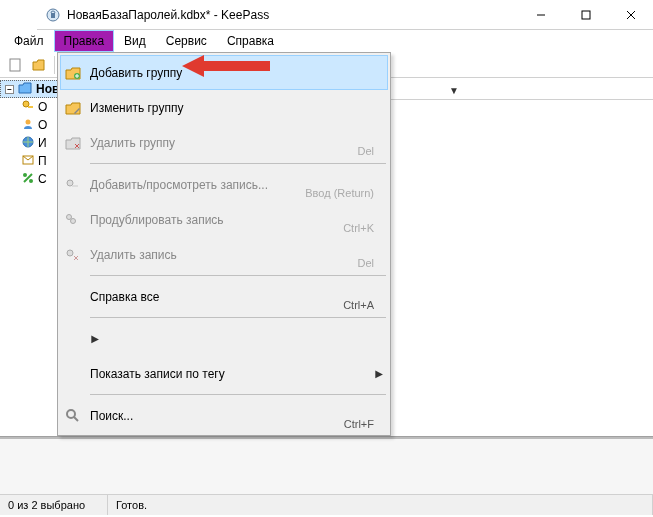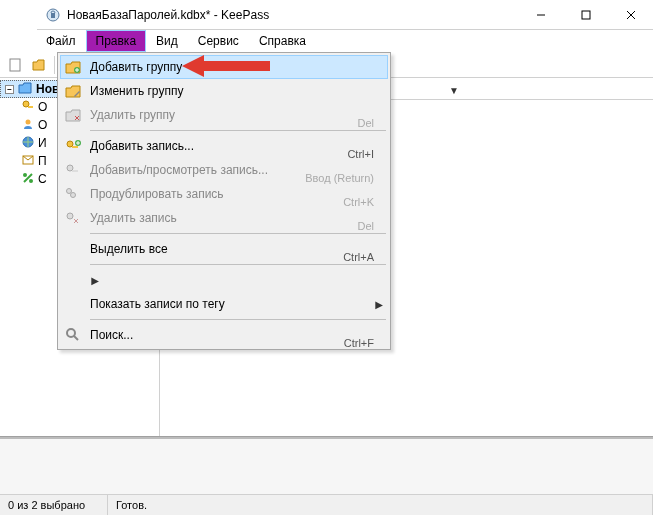--- a/index.html
+++ b/index.html
@@ -35,21 +35,20 @@
     display:flex; align-items:center; justify-content:center;
     color:#333;
   }
   
   .menubar {
     height: 22px;
     display:flex;
     align-items:stretch;
     padding: 0 4px;
     background:#fff;
-    margin-left:32px;
   }
   .menuitem {
     padding: 0 10px;
     display:flex; align-items:center;
     font-size:12px;
   }
   .menuitem.open {
     background:#a21caf;
     border:1px solid #99d1ff;
     padding: 0 9px;
@@ -138,21 +137,21 @@
     left:57px;
     top:52px;
     background:#f0f0f0;
     border:1px solid #a7a7a7;
     box-shadow: 3px 3px 3px rgba(0,0,0,0.15);
     width: 334px;
     z-index:100;
     padding:2px;
   }
   .dd-item {
-    height:24px;
+    height:35px;
     display:flex; align-items:center;
     padding:0 4px 0 4px;
     gap:8px;
     font-size:12px;
   }
   .dd-item.highlight {
     background:#cce8ff;
     border:1px solid #99d1ff;
     padding:0 3px 0 3px;
   }
@@ -357,32 +356,20 @@
         <svg width="16" height="14">
           <path d="M1 4h5l1-2h8v11H1z" fill="#ddd" stroke="#aaa"></path>
           <line x1="10" y1="8" x2="14" y2="12" stroke="#c55"></line>
           <line x1="14" y1="8" x2="10" y2="12" stroke="#c55"></line>
         </svg>
       </span>
       <span class="dd-label">Удалить группу</span>
       <span class="dd-shortcut">Del</span>
     </div>
     <div class="dd-sep"></div>
-    <div class="dd-item">
-      <span class="dd-icon">
-        <svg width="16" height="14">
-          <circle cx="5" cy="5" r="3" fill="#f5c542" stroke="#b8860b"></circle>
-          <rect x="7" y="7" width="6" height="2" fill="#f5c542"></rect>
-          <circle cx="13" cy="4" r="3" fill="#4caf50"></circle>
-          <path d="M13 2v4M11 4h4" stroke="#fff"></path>
-        </svg>
-      </span>
-      <span class="dd-label">Добавить запись...</span>
-      <span class="dd-shortcut">Ctrl+I</span>
-    </div>
     <div class="dd-item disabled">
       <span class="dd-icon">
         <svg width="16" height="14">
           <circle cx="5" cy="5" r="3" fill="#ddd" stroke="#aaa"></circle>
           <rect x="7" y="7" width="6" height="2" fill="#ddd"></rect>
         </svg>
       </span>
       <span class="dd-label">Добавить/просмотреть запись...</span>
       <span class="dd-shortcut">Ввод (Return)</span>
     </div>
@@ -403,21 +390,21 @@
           <line x1="9" y1="8" x2="13" y2="12" stroke="#c99"></line>
           <line x1="13" y1="8" x2="9" y2="12" stroke="#c99"></line>
         </svg>
       </span>
       <span class="dd-label">Удалить запись</span>
       <span class="dd-shortcut">Del</span>
     </div>
     <div class="dd-sep"></div>
     <div class="dd-item">
       <span class="dd-icon"></span>
-      <span class="dd-label">Выделить все</span>
+      <span class="dd-label">Справка все</span>
       <span class="dd-shortcut">Ctrl+A</span>
     </div>
     <div class="dd-sep"></div>
     <div class="dd-item">
       <span class="dd-icon"></span>
       <span class="dd-sub">▶</span>
     </div>
     <div class="dd-item">
       <span class="dd-icon"></span>
       <span class="dd-label">Показать записи по тегу</span>

